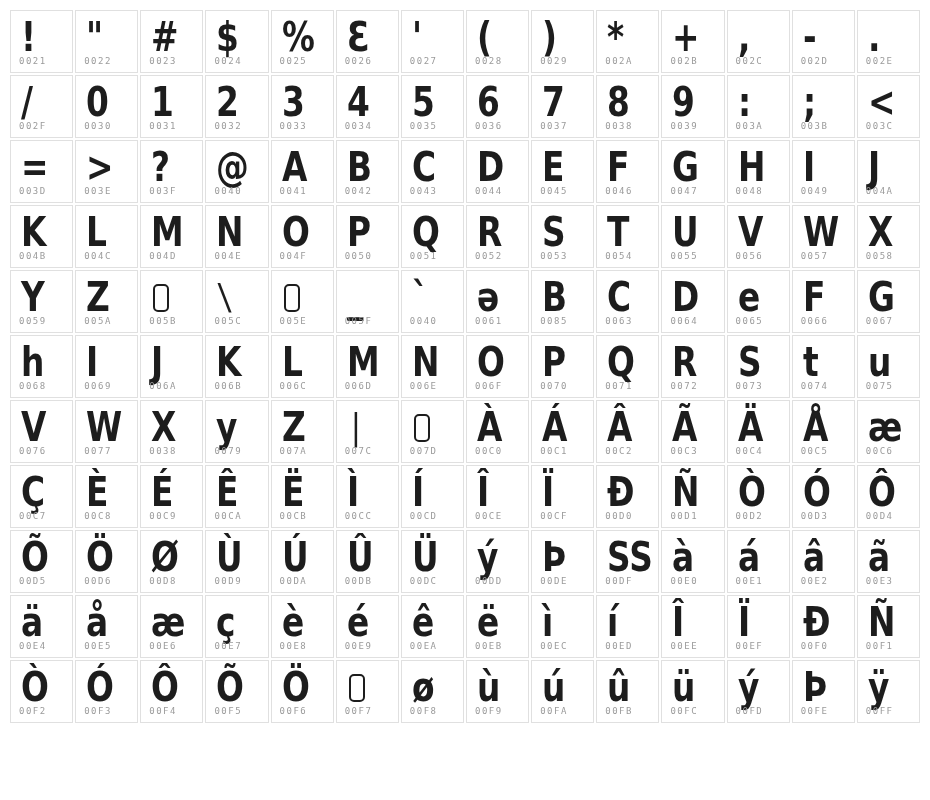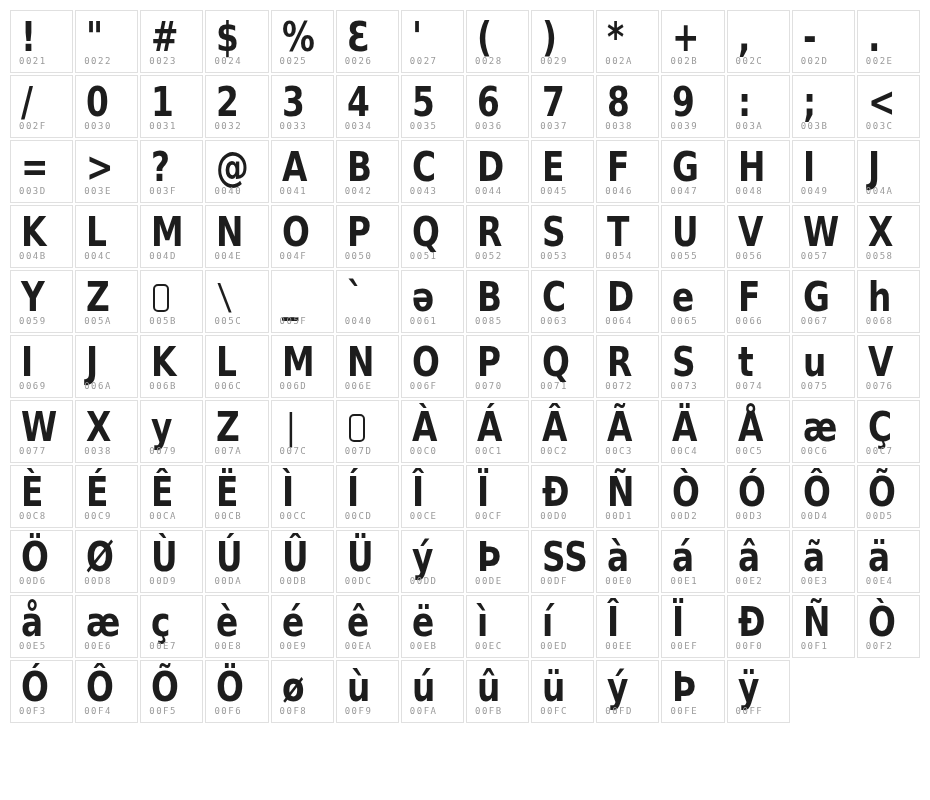--- a/index.html
+++ b/index.html
@@ -301,20 +301,24 @@
       </div>
       <div class="cell">
         <span class="notdef-box"></span>
         <span class="code">005B</span>
       </div>
       <div class="cell">
         <span class="glyph thin">\</span>
         <span class="code">005C</span>
       </div>
       <div class="cell">
+        <span class="notdef-box"></span>
+        <span class="code">005E</span>
+      </div>
+      <div class="cell">
         <span class="glyph">_</span>
         <span class="code">005F</span>
       </div>
       <div class="cell">
         <span class="glyph">`</span>
         <span class="code">0040</span>
       </div>
       <div class="cell">
         <span class="glyph">ə</span>
         <span class="code">0061</span>
@@ -635,20 +639,24 @@
         <span class="glyph">Ô</span>
         <span class="code">00F4</span>
       </div>
       <div class="cell">
         <span class="glyph">Õ</span>
         <span class="code">00F5</span>
       </div>
       <div class="cell">
         <span class="glyph">Ö</span>
         <span class="code">00F6</span>
+      </div>
+      <div class="cell">
+        <span class="notdef-box"></span>
+        <span class="code">00F7</span>
       </div>
       <div class="cell">
         <span class="glyph">ø</span>
         <span class="code">00F8</span>
       </div>
       <div class="cell">
         <span class="glyph">ù</span>
         <span class="code">00F9</span>
       </div>
       <div class="cell">

